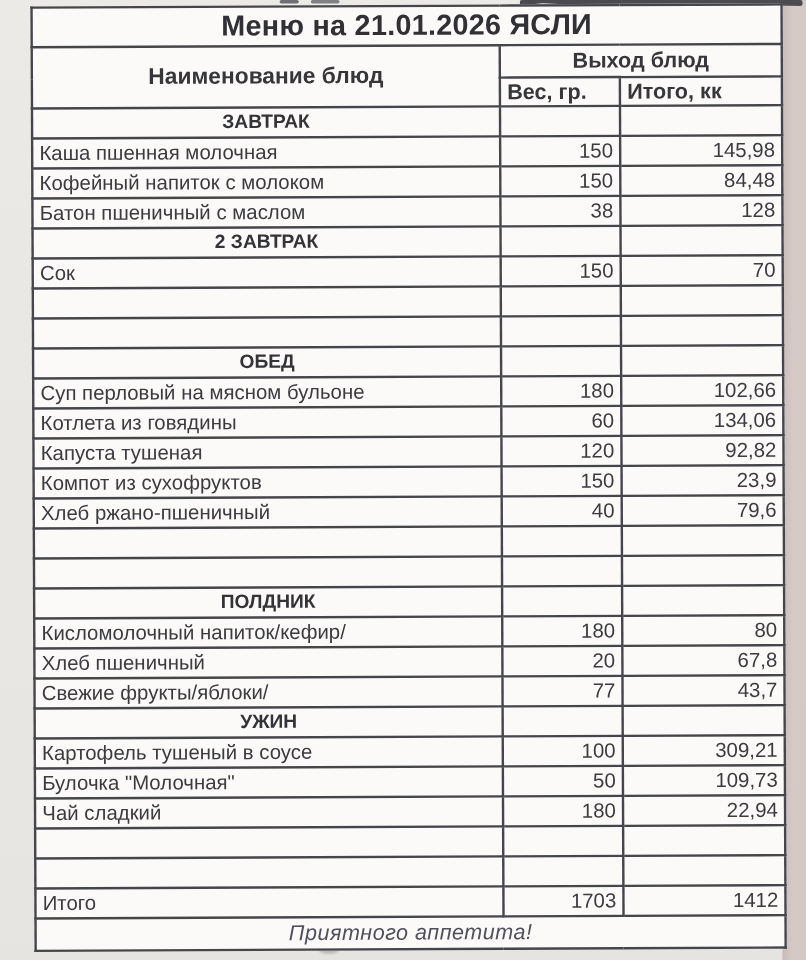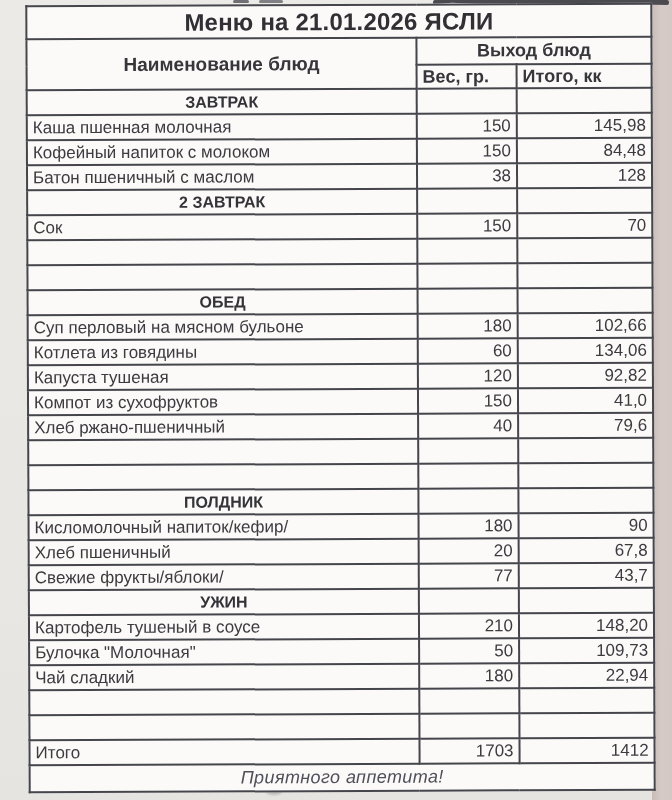--- a/index.html
+++ b/index.html
@@ -154,21 +154,21 @@
           <td class="c-num" data-name="calories-value">134,06</td>
         </tr>
         <tr data-name="dish-row">
           <td class="c-name" data-name="dish-name">Капуста тушеная</td>
           <td class="c-num" data-name="weight-value">120</td>
           <td class="c-num" data-name="calories-value">92,82</td>
         </tr>
         <tr data-name="dish-row">
           <td class="c-name" data-name="dish-name">Компот из сухофруктов</td>
           <td class="c-num" data-name="weight-value">150</td>
-          <td class="c-num" data-name="calories-value">41,0</td>
+          <td class="c-num" data-name="calories-value">23,9</td>
         </tr>
         <tr data-name="dish-row">
           <td class="c-name" data-name="dish-name">Хлеб ржано-пшеничный</td>
           <td class="c-num" data-name="weight-value">40</td>
           <td class="c-num" data-name="calories-value">79,6</td>
         </tr>
         <tr data-name="empty-row">
           <td class="c-name" data-name="empty-cell"></td>
           <td class="c-num" data-name="empty-cell"></td>
           <td class="c-num" data-name="empty-cell"></td>
@@ -179,41 +179,41 @@
           <td class="c-num" data-name="empty-cell"></td>
         </tr>
         <tr data-name="section-row">
           <td class="c-name" data-name="section-label">ПОЛДНИК</td>
           <td class="c-num" data-name="weight-value"></td>
           <td class="c-num" data-name="calories-value"></td>
         </tr>
         <tr data-name="dish-row">
           <td class="c-name" data-name="dish-name">Кисломолочный напиток/кефир/</td>
           <td class="c-num" data-name="weight-value">180</td>
-          <td class="c-num" data-name="calories-value">90</td>
+          <td class="c-num" data-name="calories-value">80</td>
         </tr>
         <tr data-name="dish-row">
           <td class="c-name" data-name="dish-name">Хлеб пшеничный</td>
           <td class="c-num" data-name="weight-value">20</td>
           <td class="c-num" data-name="calories-value">67,8</td>
         </tr>
         <tr data-name="dish-row">
           <td class="c-name" data-name="dish-name">Свежие фрукты/яблоки/</td>
           <td class="c-num" data-name="weight-value">77</td>
           <td class="c-num" data-name="calories-value">43,7</td>
         </tr>
         <tr data-name="section-row">
           <td class="c-name" data-name="section-label">УЖИН</td>
           <td class="c-num" data-name="weight-value"></td>
           <td class="c-num" data-name="calories-value"></td>
         </tr>
         <tr data-name="dish-row">
           <td class="c-name" data-name="dish-name">Картофель тушеный в соусе</td>
-          <td class="c-num" data-name="weight-value">210</td>
-          <td class="c-num" data-name="calories-value">148,20</td>
+          <td class="c-num" data-name="weight-value">100</td>
+          <td class="c-num" data-name="calories-value">309,21</td>
         </tr>
         <tr data-name="dish-row">
           <td class="c-name" data-name="dish-name">Булочка "Молочная"</td>
           <td class="c-num" data-name="weight-value">50</td>
           <td class="c-num" data-name="calories-value">109,73</td>
         </tr>
         <tr data-name="dish-row">
           <td class="c-name" data-name="dish-name">Чай сладкий</td>
           <td class="c-num" data-name="weight-value">180</td>
           <td class="c-num" data-name="calories-value">22,94</td>

